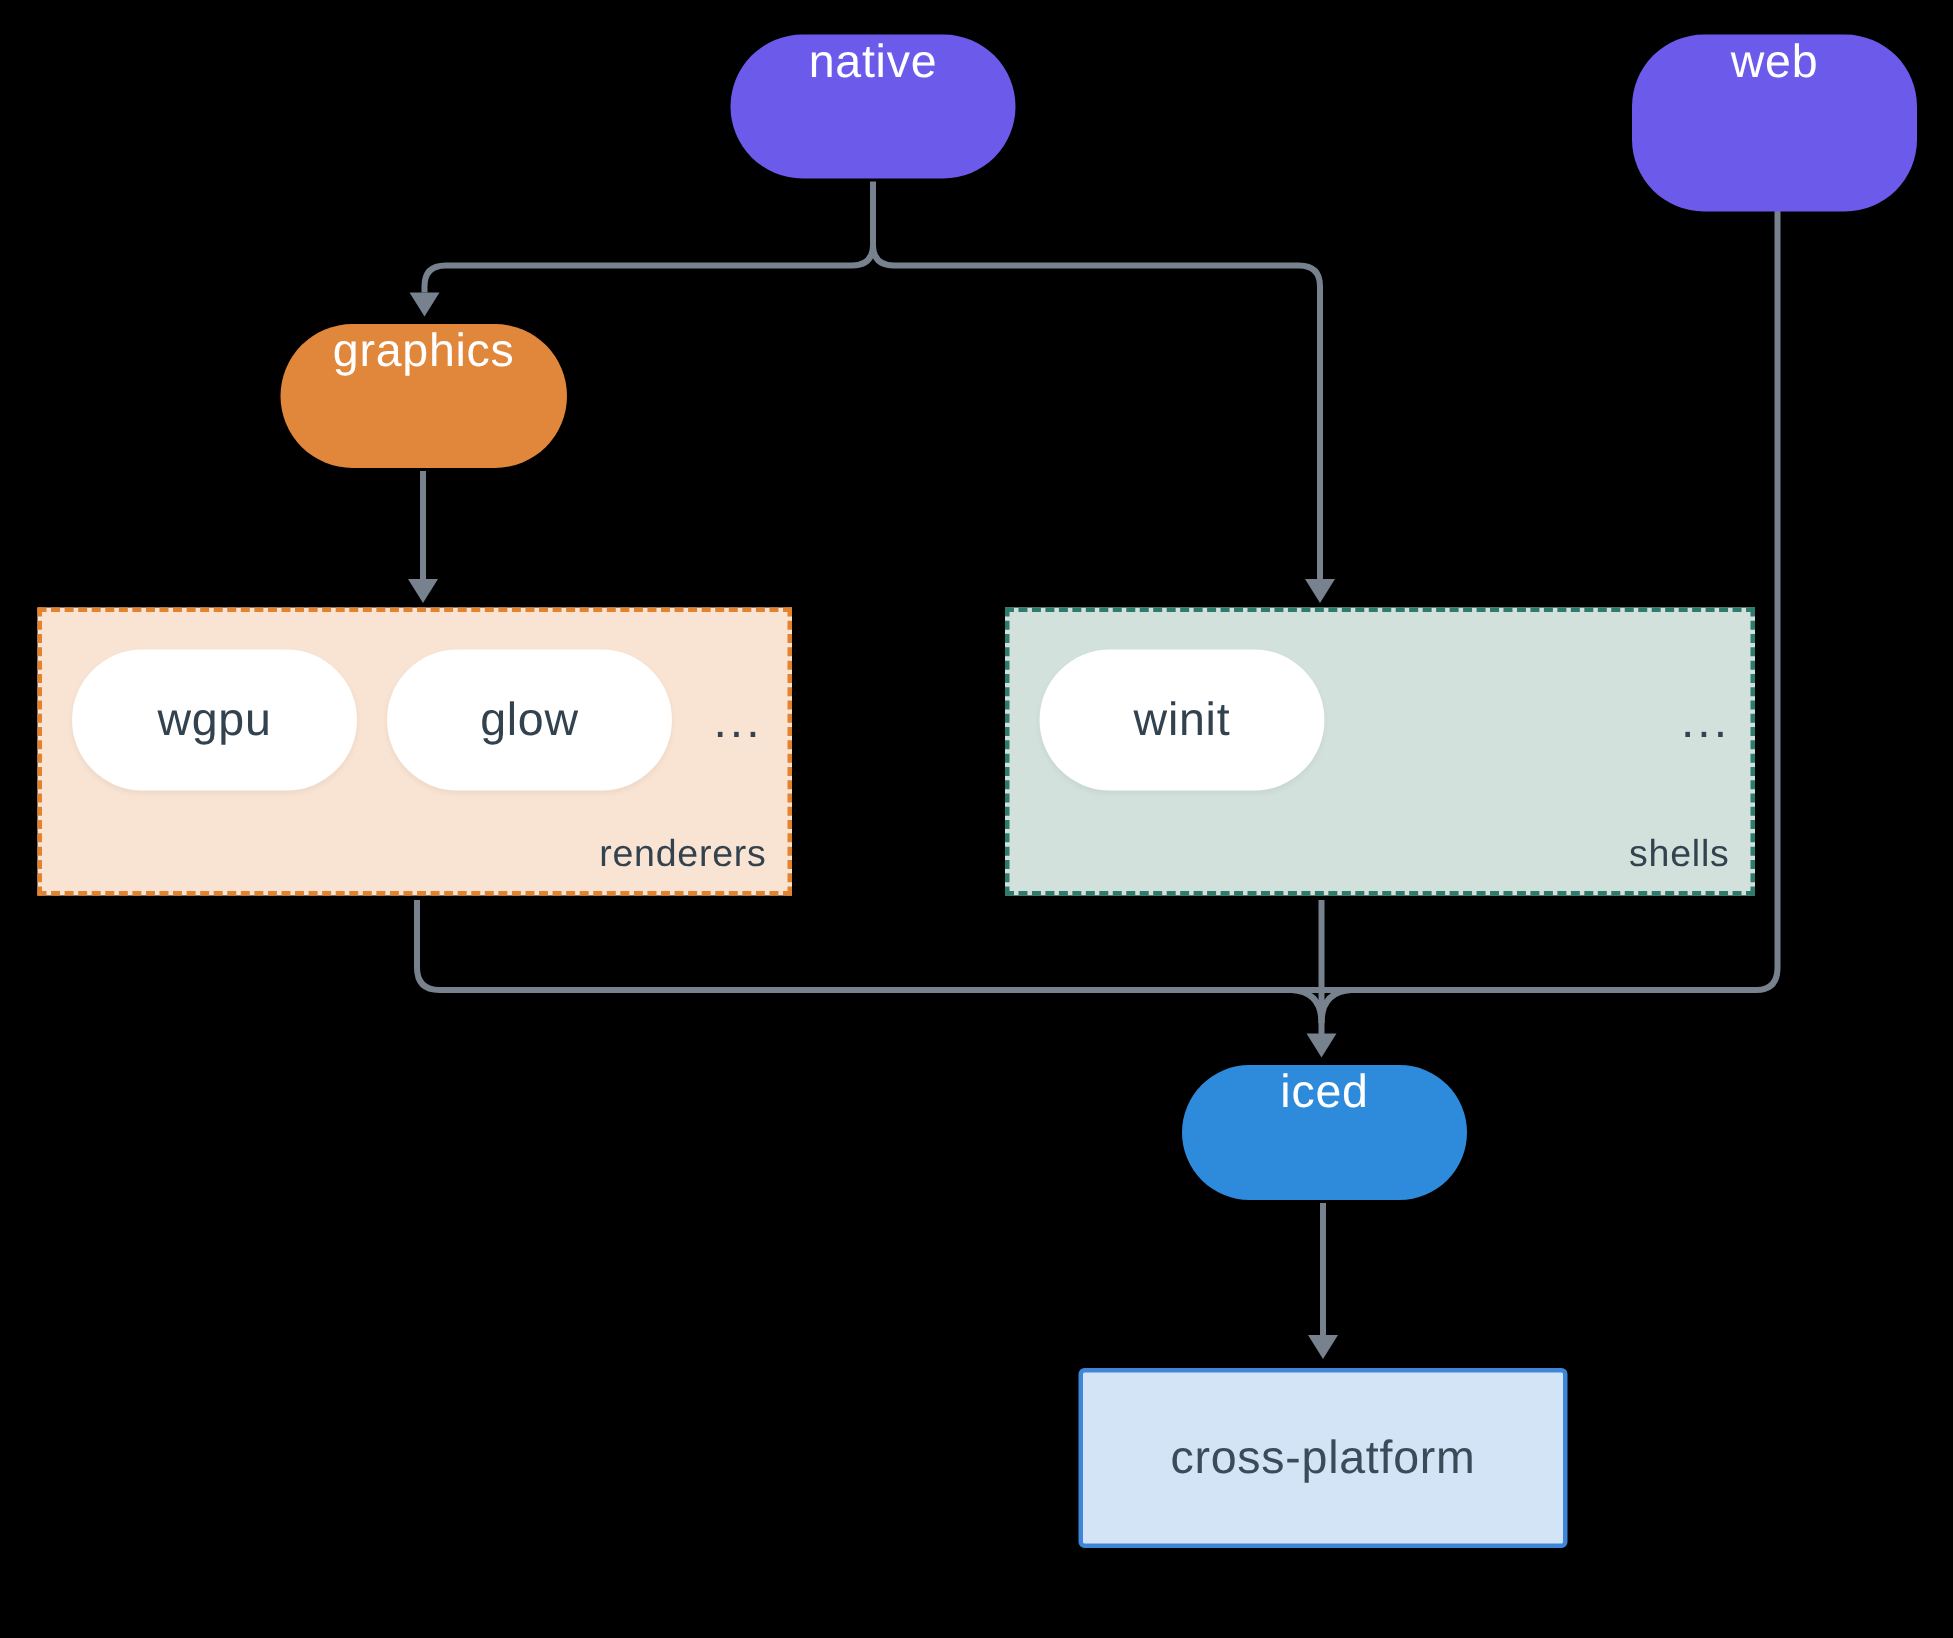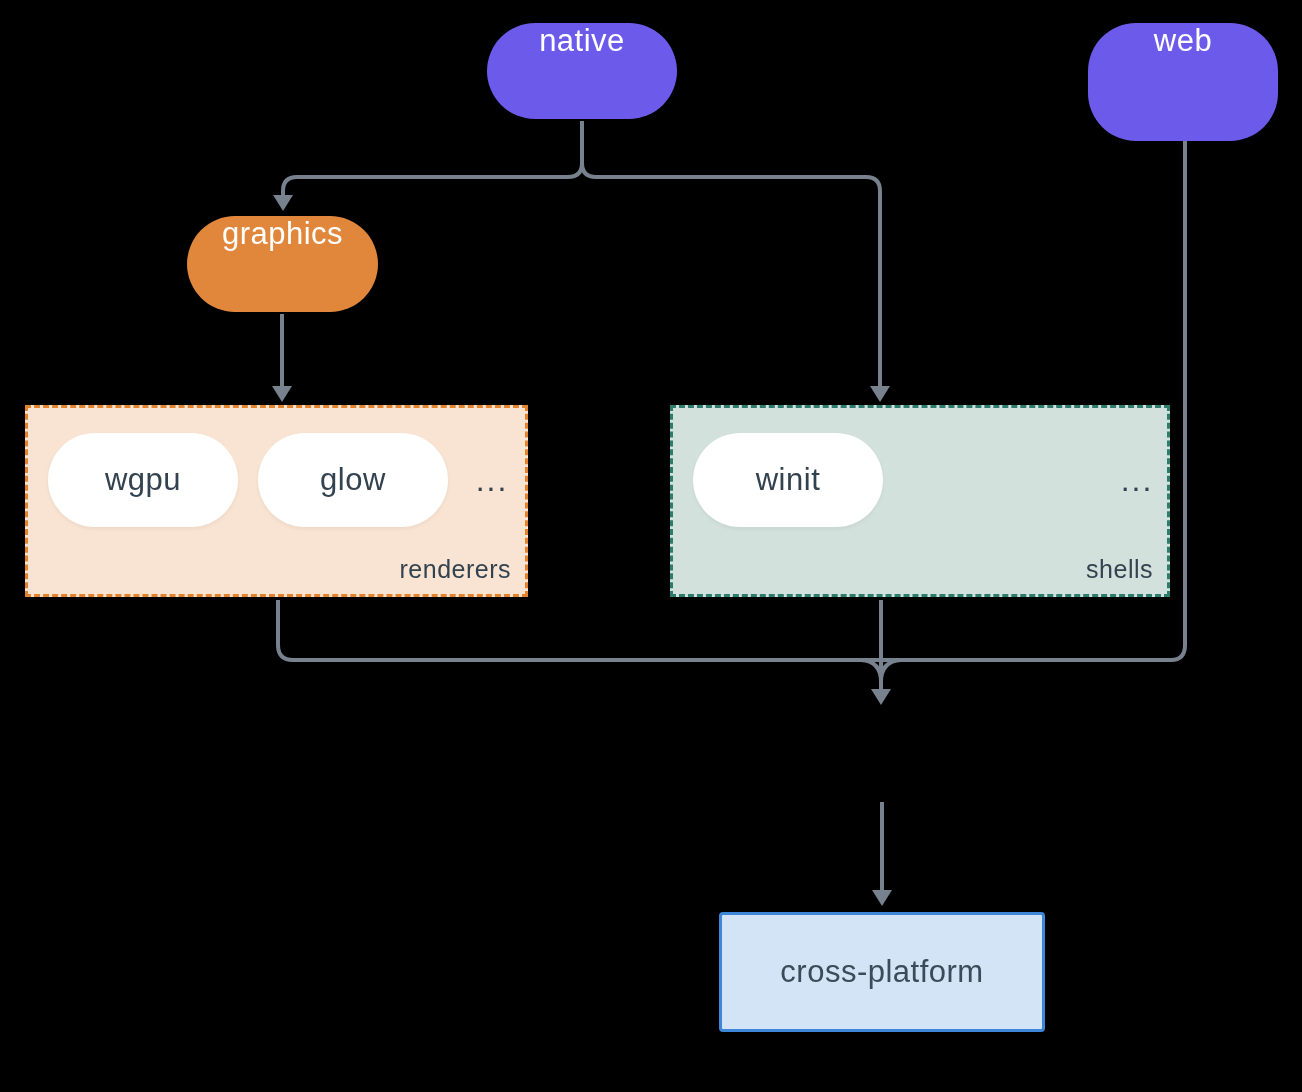--- a/index.html
+++ b/index.html
@@ -169,18 +169,21 @@
   </div>
 
   <div class="group shells">
     <div class="white-pill slot-0">
       <span>winit</span>
     </div>
     <div class="ellipsis">...</div>
     <div class="group-label">shells</div>
   </div>
 
+  <div class="pill iced">
+    <span>iced</span>
+  </div>
 
   <div class="app-box">
     <span>cross-platform</span>
   </div>
 
 </div>
 
 </body></html>

